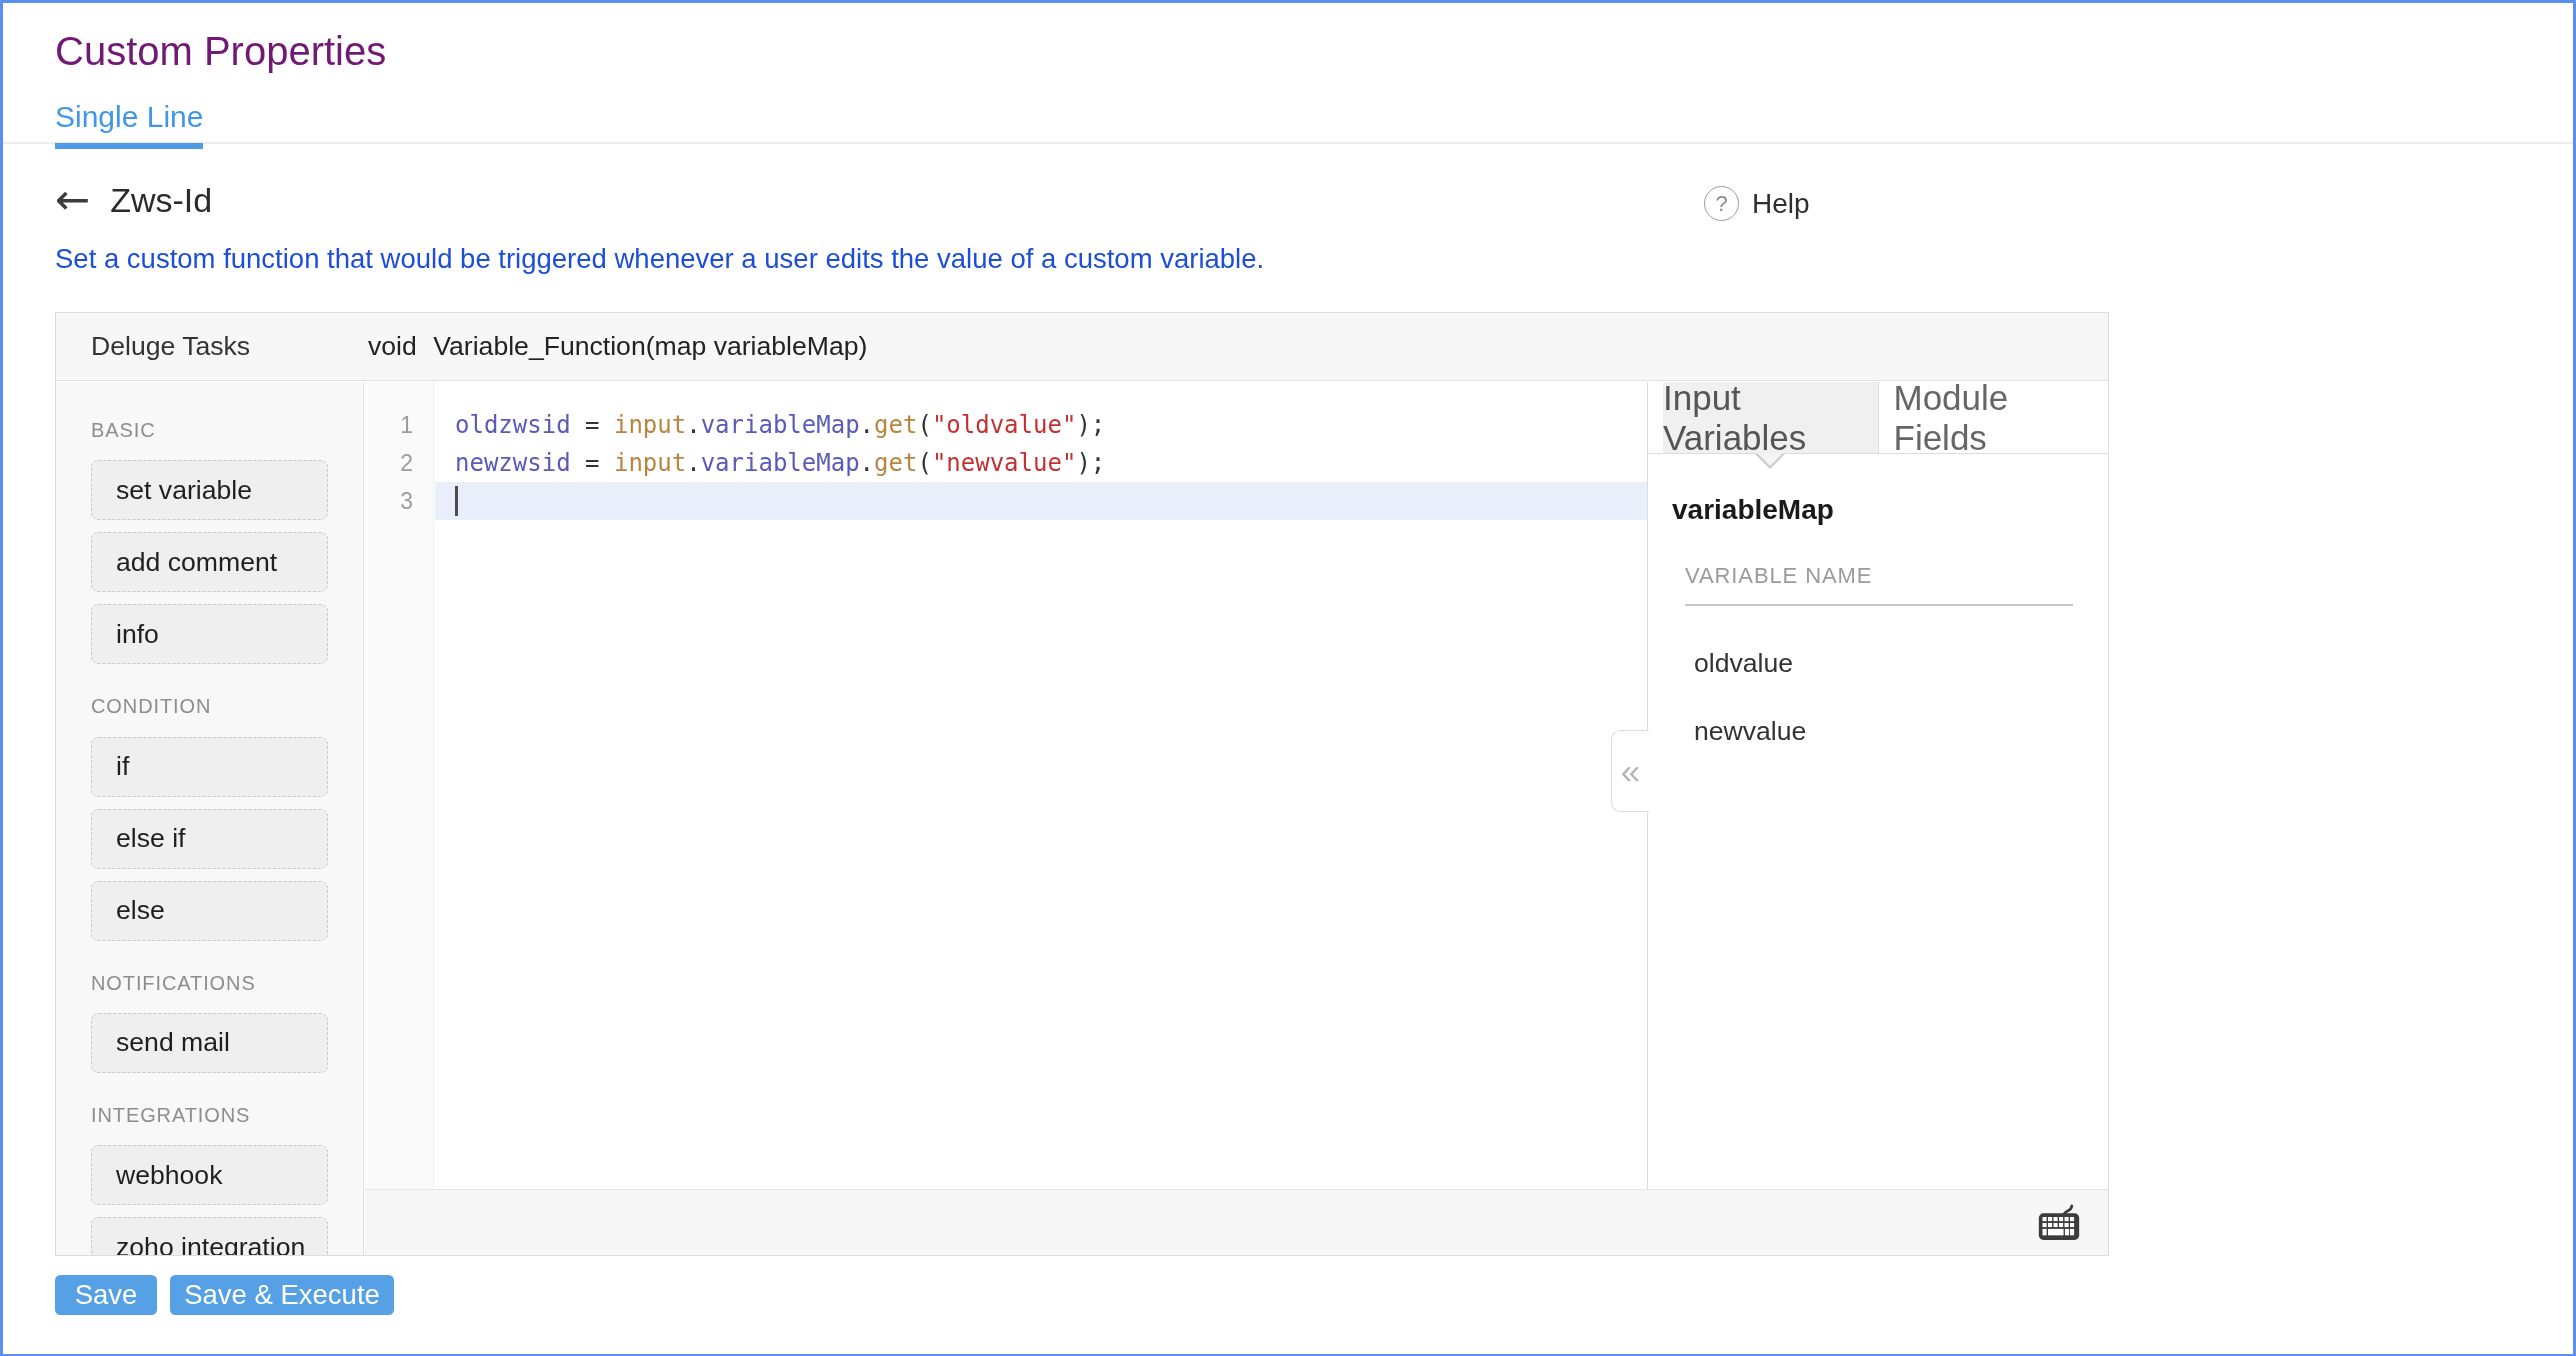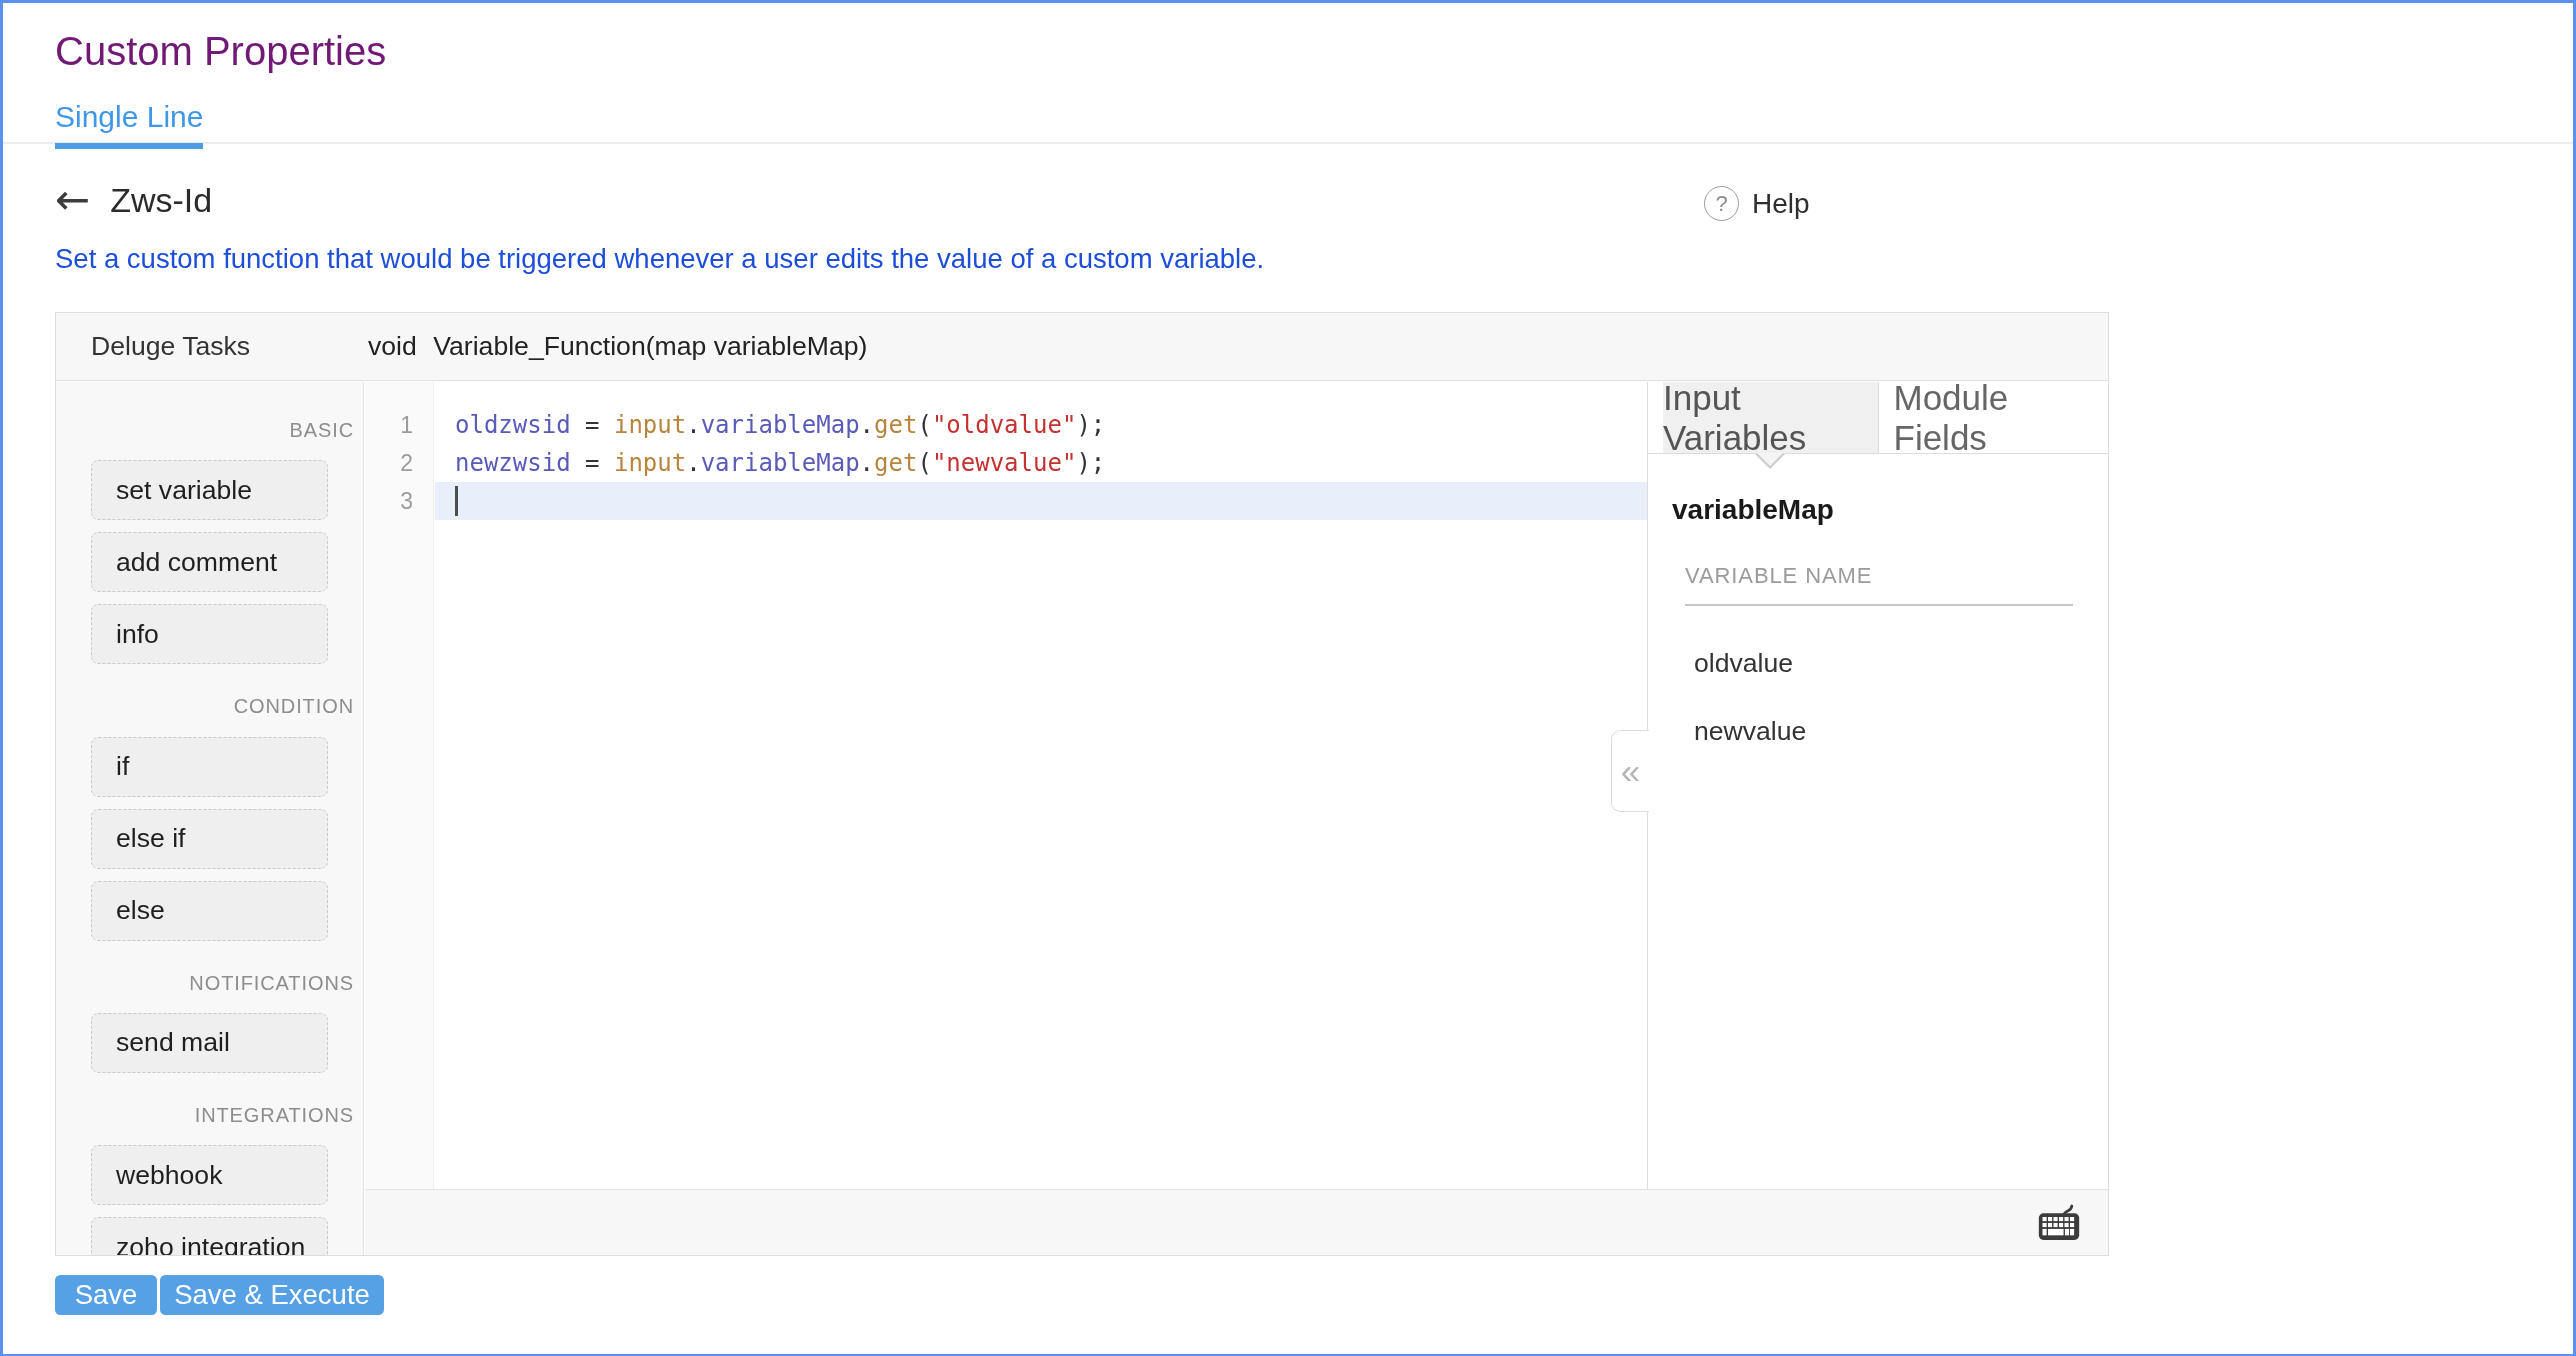--- a/index.html
+++ b/index.html
@@ -43,21 +43,21 @@
     background:#f7f7f7; border-bottom:0.9px solid #e0e0e0;
     display:flex; align-items:center;
   }
   .dt-title { margin-left:35px; font-size:26.6px; color:#333; }
   .signature { position:absolute; left:312px; font-size:26.6px; color:#222; display:flex; gap:16.5px; }
 
   
   .tasks {
     position:absolute; left:0; top:69px; bottom:0; width:308px;
     background:#f8f8f8; border-right:0.9px solid #e2e2e2;
-    padding:37px 9px 0 35px; overflow:hidden;text-align:right;
+    padding:37px 9px 0 35px; overflow:hidden;
   }
   .sec-label { font-size:20px; color:#8d8d8d; letter-spacing:0.9px; margin:31px 0 18.3px 0; }
   .sec-label.first { margin-top:0; }
   .task-btn {
     width:237px; height:60px; margin-bottom:12px;
     background:#efefef; border:1.8px dashed #c9c9c9; border-radius:7.3px;
     display:flex; align-items:center; padding-left:24px;
     font-size:26.6px; color:#1f1f1f; cursor:pointer;
   }
 
@@ -105,21 +105,21 @@
 
   
   .bottom-bar {
     position:absolute; left:309px; right:0; bottom:0; height:66px;
     background:#f7f7f7; border-top:0.9px solid #e3e3e3;
     display:flex; align-items:center; justify-content:flex-end; padding-right:27.5px;
   }
   .kb-icon { cursor:pointer; display:flex; }
 
   
-  .actions { position:absolute; left:52px; top:1272px; display:flex; gap:3px; }
+  .actions { position:absolute; left:52px; top:1272px; display:flex; gap:13px; }
   .btn {
     height:40px; background:#56a0e5; border:none; border-radius:5.5px;
     color:#fff; font-size:27.5px; display:flex; align-items:center; justify-content:center;
     cursor:pointer; font-family:"Liberation Sans", sans-serif;
   }
   .btn-save { width:102px; }
   .btn-exec { width:224px; }
 </style>
 </head>
 <body>

